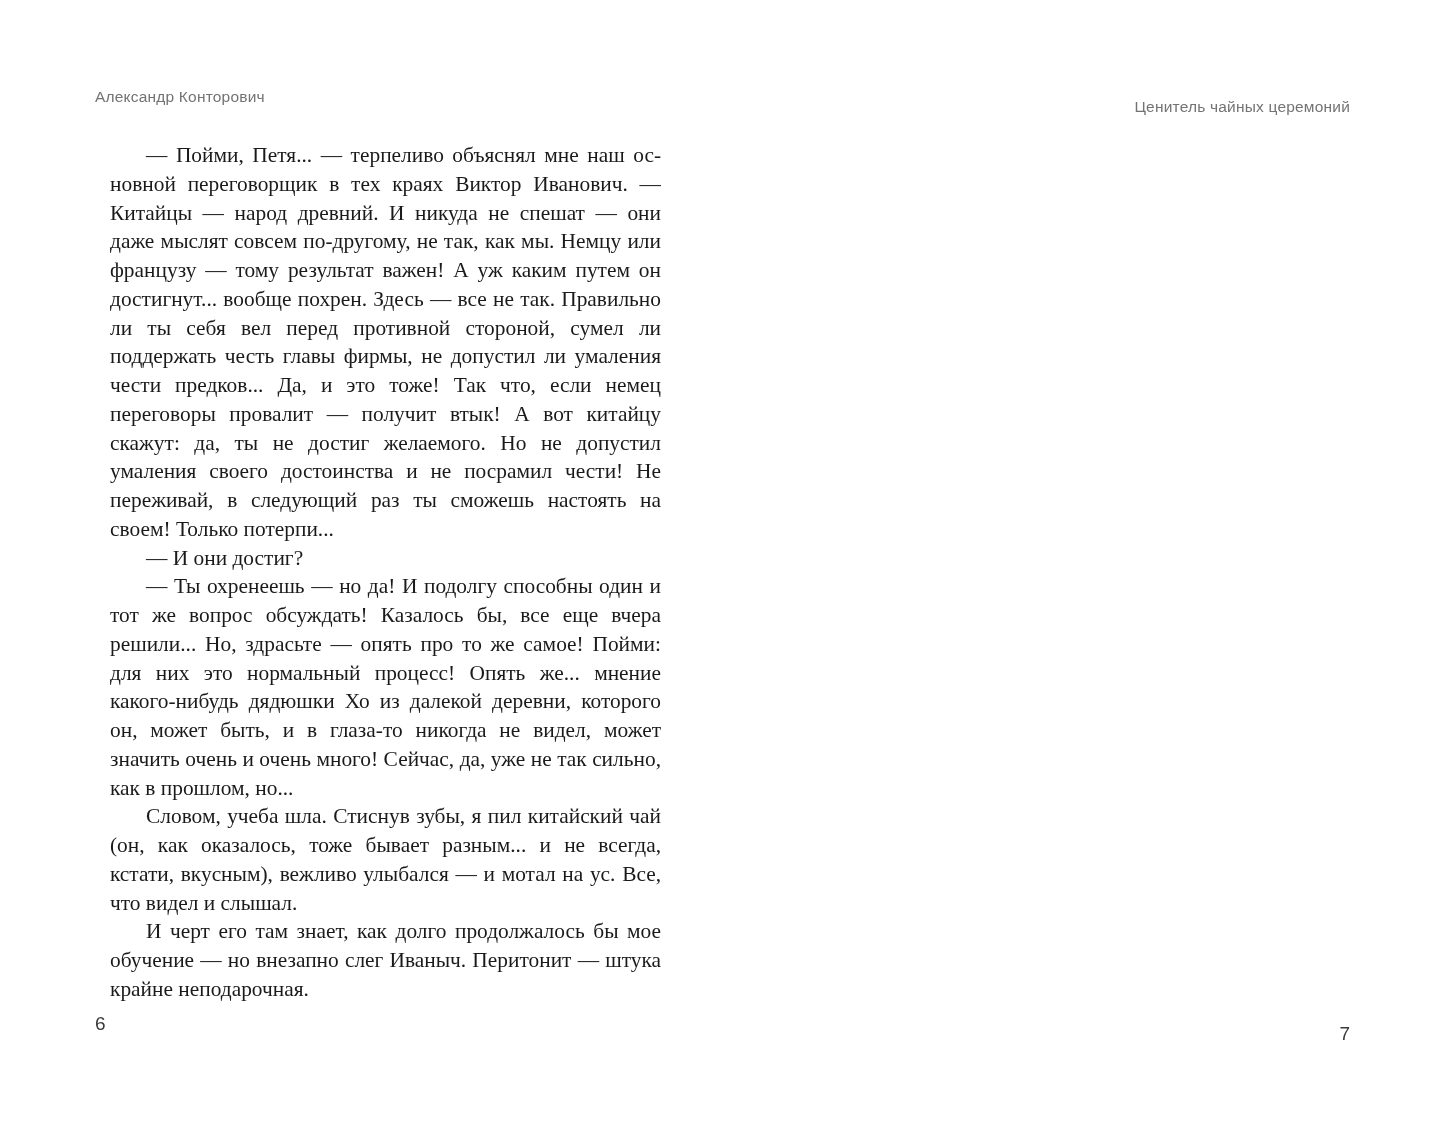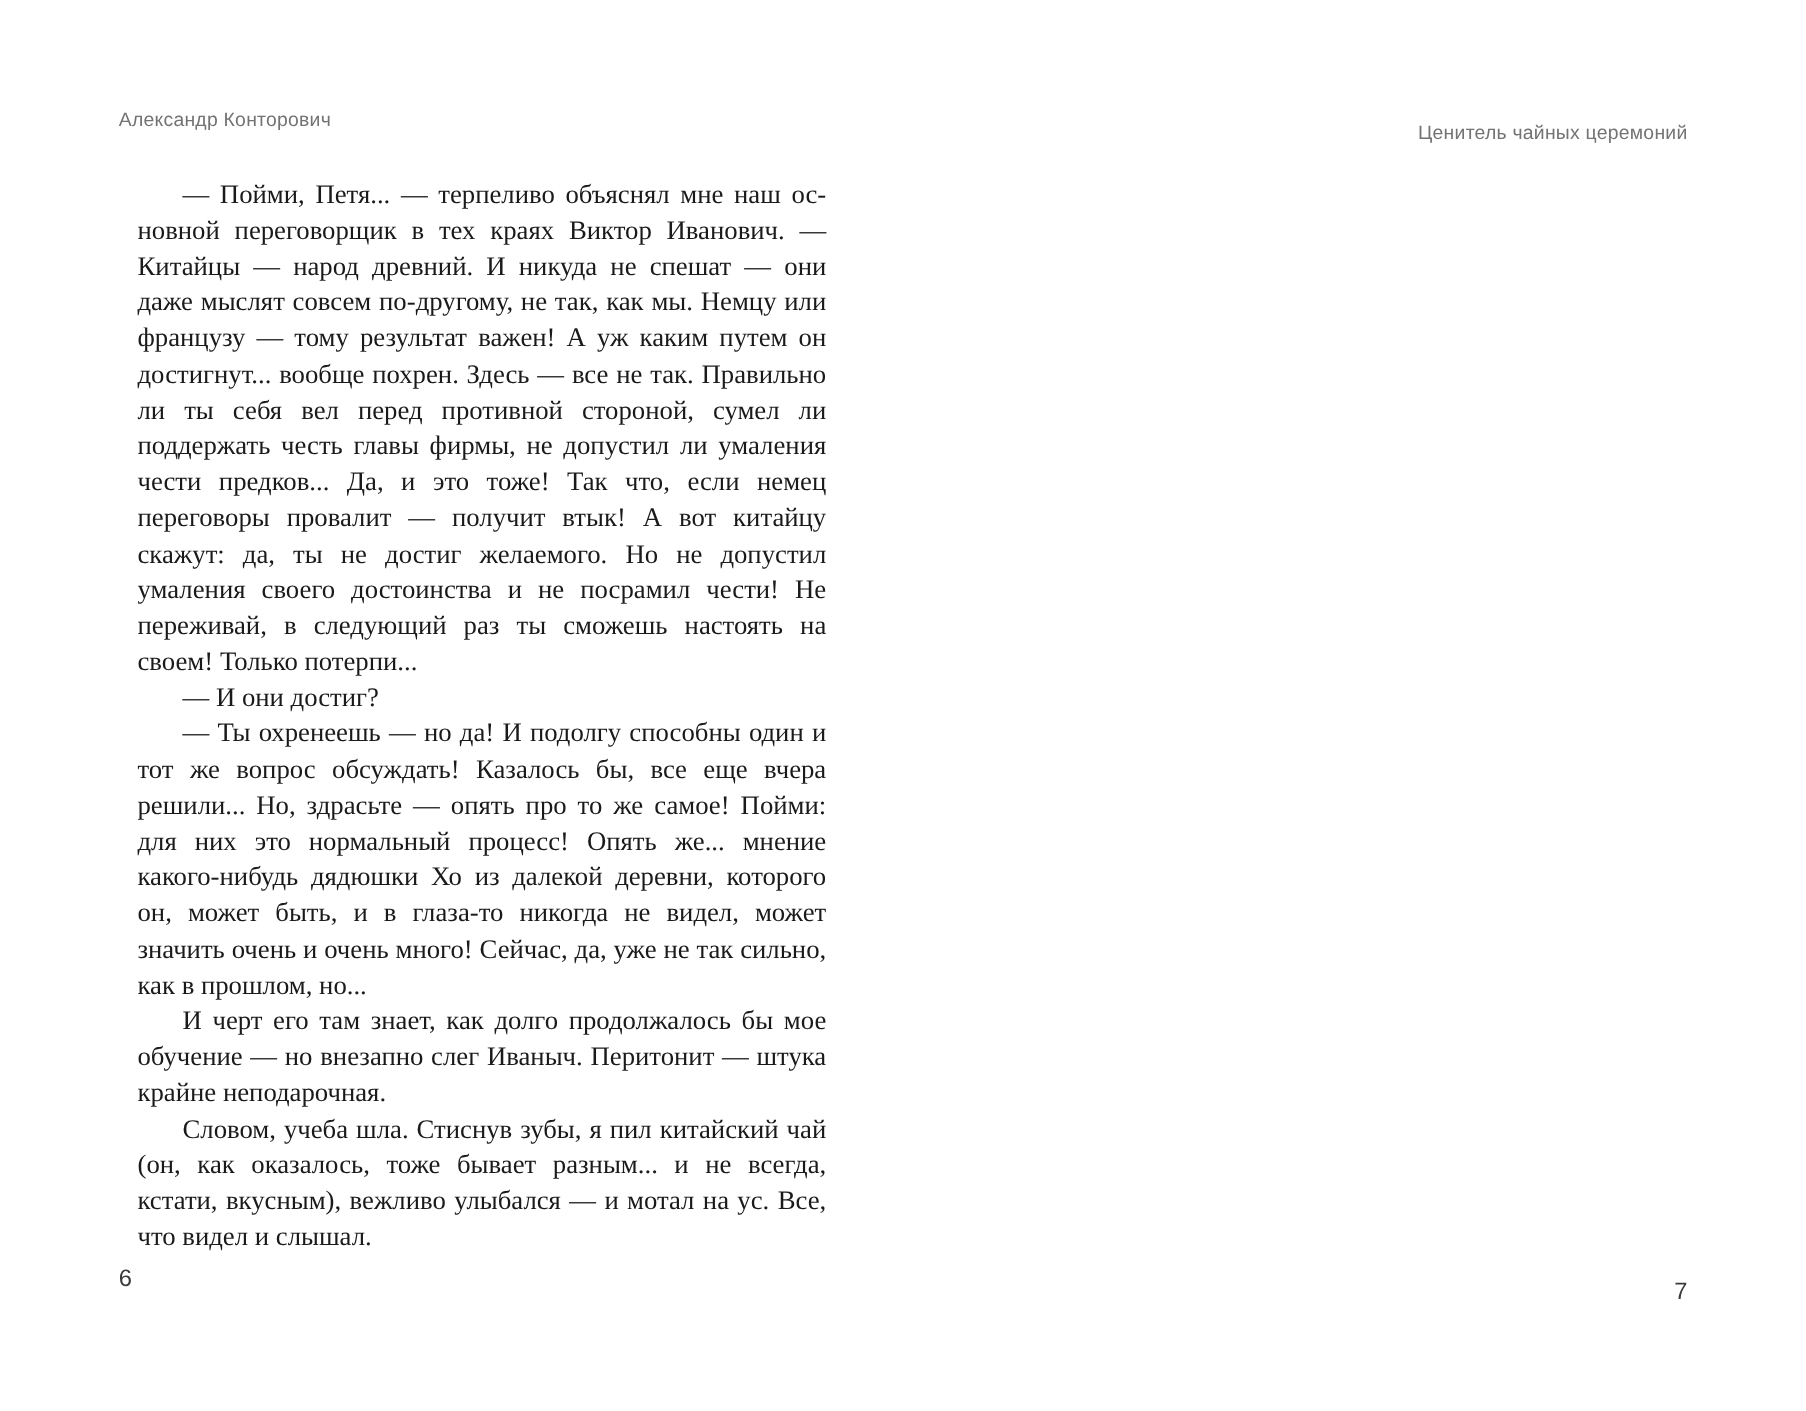--- a/index.html
+++ b/index.html
@@ -84,22 +84,22 @@
 <div class="spread">
 
   <div class="page page-verso">
 
     <div class="running-head running-head-verso">Александр Конторович</div>
 
     <div class="textblock textblock-verso">
       <p>— Пойми, Петя... — терпеливо объяснял мне наш ос­новной переговорщик в тех краях Виктор Иванович. — Китайцы — народ древний. И никуда не спешат — они даже мыслят совсем по-другому, не так, как мы. Немцу или французу — тому результат важен! А уж каким пу­тем он достигнут... вообще похрен. Здесь — все не так. Правильно ли ты себя вел перед противной стороной, сумел ли поддержать честь главы фирмы, не допустил ли умаления чести предков... Да, и это тоже! Так что, ес­ли немец переговоры провалит — получит втык! А вот китайцу скажут: да, ты не достиг желаемого. Но не до­пустил умаления своего достоинства и не посрамил че­сти! Не переживай, в следующий раз ты сможешь на­стоять на своем! Только потерпи...</p>
       <p>— И они достиг?</p>
       <p>— Ты охренеешь — но да! И подолгу способны один и тот же вопрос обсуждать! Казалось бы, все еще вчера решили... Но, здрасьте — опять про то же самое! Пой­ми: для них это нормальный процесс! Опять же... мне­ние какого-нибудь дядюшки Хо из далекой деревни, которого он, может быть, и в глаза-то никогда не видел, может значить очень и очень много! Сейчас, да, уже не так сильно, как в прошлом, но...</p>
+      <p>Словом, учеба шла. Стиснув зубы, я пил китайский чай (он, как оказалось, тоже бывает разным... и не всег­да, кстати, вкусным), вежливо улыбался — и мотал на ус. Все, что видел и слышал.</p>
       <p>И черт его там знает, как долго продолжалось бы мое обучение — но внезапно слег Иваныч. Перитонит — штука крайне неподарочная.</p>
-      <p>Словом, учеба шла. Стиснув зубы, я пил китайский чай (он, как оказалось, тоже бывает разным... и не всег­да, кстати, вкусным), вежливо улыбался — и мотал на ус. Все, что видел и слышал.</p>
     </div>
 
     <div class="folio folio-verso">6</div>
   </div>
 
   <div class="page page-recto">
 
     <div class="running-head running-head-recto">Ценитель чайных церемоний</div>
 
     <div class="folio folio-recto">7</div>

